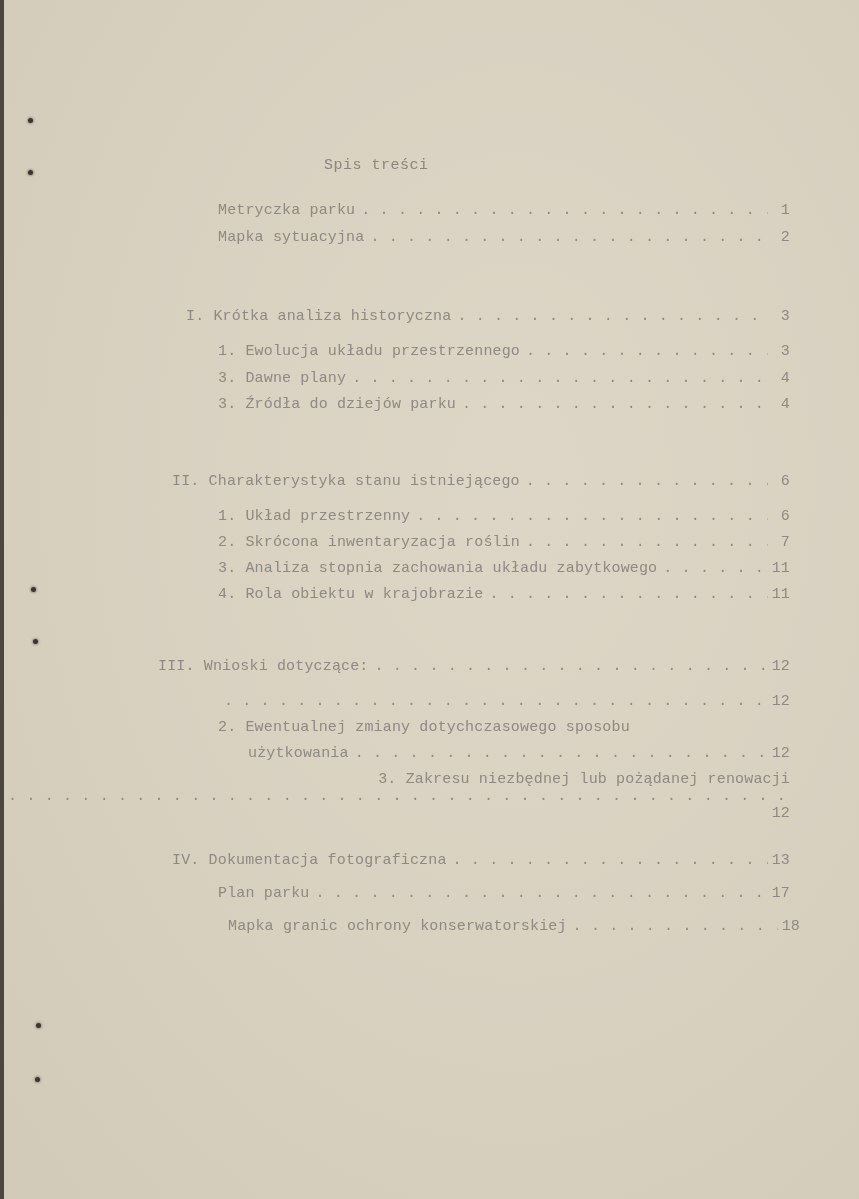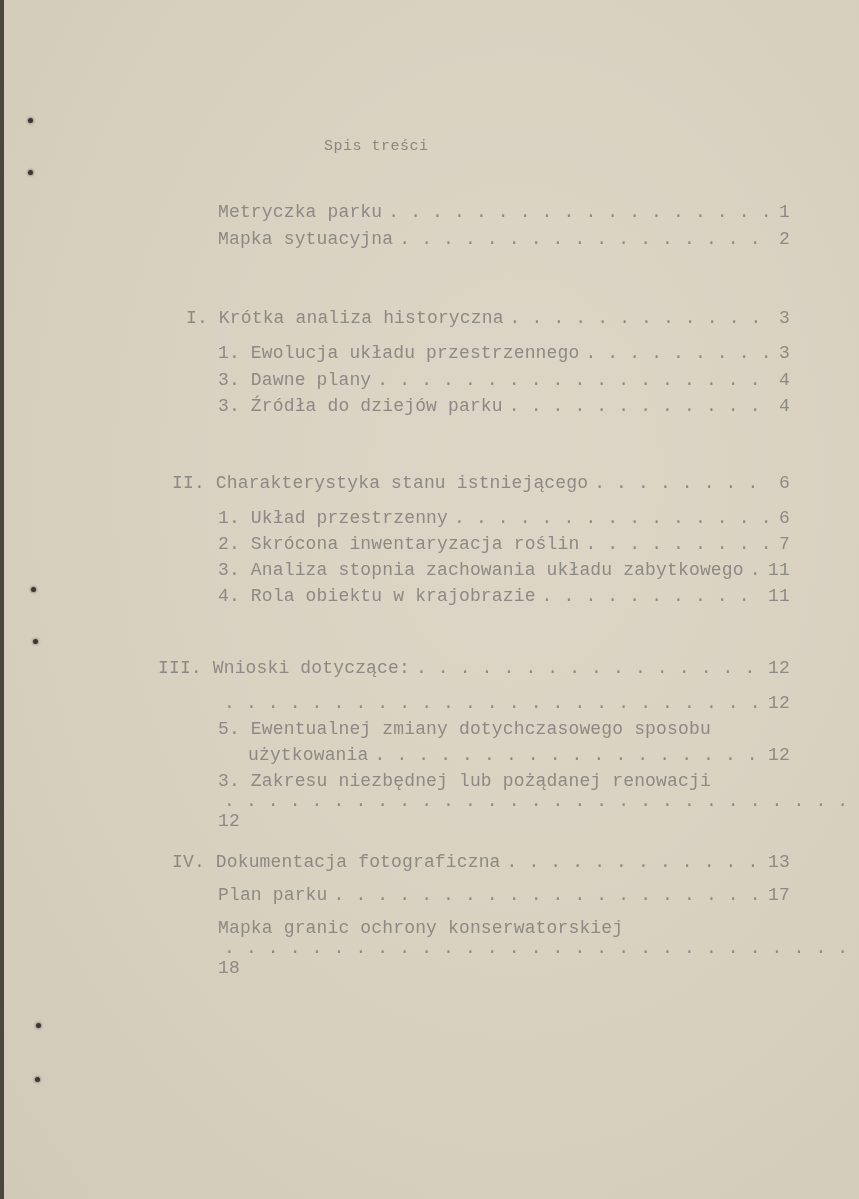--- a/index.html
+++ b/index.html
@@ -15,27 +15,27 @@
     }
     .edge {
       position: absolute; left: 0; top: 0; width: 4px; height: 1199px;
       background: #4a4640;
     }
     .hole {
       position: absolute; width: 5px; height: 5px; border-radius: 50%;
       background: #3a3632; box-shadow: 0 0 2px 1px rgba(60,55,50,0.35);
     }
     .title {
-      position: absolute; left: 324px; top: 138px;
+      position: absolute; left: 324px; top: 157px;
       font-size: 15px; color: #8a8680; letter-spacing: 0.5px;
     }
     .line {
-      position: absolute; font-size: 18px; color: #8d8984;
+      position: absolute; font-size: 15px; color: #8d8984;
       white-space: pre; letter-spacing: 0.15px;
-      display: flex; align-items: flex-start;
+      display: flex; align-items: flex-end;
     }
     .line .txt { white-space: pre; }
     .line .dots {
       flex: 1; overflow: hidden; white-space: nowrap; margin: 0 4px 0 6px;
       color: #8f8b86;
     }
     .line .pg { min-width: 18px; text-align: right; }
   </style>
 </head>
 <body>
@@ -58,20 +58,20 @@
       <div class="line" style="left: 218px; top: 343px; width: 572px;"><span class="txt">1. Ewolucja układu przestrzennego</span><span class="dots">. . . . . . . . . . . . . . . . . . . . . . . . . . . . . . . . . . . . . . . . . . . . . . . . . . . . . . . . . . . . . . . . . . . . . . . . . . . . . . . . </span><span class="pg">3</span></div>
       <div class="line" style="left: 218px; top: 370px; width: 572px;"><span class="txt">3. Dawne plany</span><span class="dots">. . . . . . . . . . . . . . . . . . . . . . . . . . . . . . . . . . . . . . . . . . . . . . . . . . . . . . . . . . . . . . . . . . . . . . . . . . . . . . . . </span><span class="pg">4</span></div>
       <div class="line" style="left: 218px; top: 396px; width: 572px;"><span class="txt">3. Źródła do dziejów parku</span><span class="dots">. . . . . . . . . . . . . . . . . . . . . . . . . . . . . . . . . . . . . . . . . . . . . . . . . . . . . . . . . . . . . . . . . . . . . . . . . . . . . . . . </span><span class="pg">4</span></div>
       <div class="line" style="left: 172px; top: 473px; width: 618px;"><span class="txt">II. Charakterystyka stanu istniejącego</span><span class="dots">. . . . . . . . . . . . . . . . . . . . . . . . . . . . . . . . . . . . . . . . . . . . . . . . . . . . . . . . . . . . . . . . . . . . . . . . . . . . . . . . </span><span class="pg">6</span></div>
       <div class="line" style="left: 218px; top: 508px; width: 572px;"><span class="txt">1. Układ przestrzenny</span><span class="dots">. . . . . . . . . . . . . . . . . . . . . . . . . . . . . . . . . . . . . . . . . . . . . . . . . . . . . . . . . . . . . . . . . . . . . . . . . . . . . . . . </span><span class="pg">6</span></div>
       <div class="line" style="left: 218px; top: 534px; width: 572px;"><span class="txt">2. Skrócona inwentaryzacja roślin</span><span class="dots">. . . . . . . . . . . . . . . . . . . . . . . . . . . . . . . . . . . . . . . . . . . . . . . . . . . . . . . . . . . . . . . . . . . . . . . . . . . . . . . . </span><span class="pg">7</span></div>
       <div class="line" style="left: 218px; top: 560px; width: 572px;"><span class="txt">3. Analiza stopnia zachowania układu zabytkowego</span><span class="dots">. . . . . . . . . . . . . . . . . . . . . . . . . . . . . . . . . . . . . . . . . . . . . . . . . . . . . . . . . . . . . . . . . . . . . . . . . . . . . . . . </span><span class="pg">11</span></div>
       <div class="line" style="left: 218px; top: 586px; width: 572px;"><span class="txt">4. Rola obiektu w krajobrazie</span><span class="dots">. . . . . . . . . . . . . . . . . . . . . . . . . . . . . . . . . . . . . . . . . . . . . . . . . . . . . . . . . . . . . . . . . . . . . . . . . . . . . . . . </span><span class="pg">11</span></div>
       <div class="line" style="left: 158px; top: 658px; width: 632px;"><span class="txt">III. Wnioski dotyczące:</span><span class="dots">. . . . . . . . . . . . . . . . . . . . . . . . . . . . . . . . . . . . . . . . . . . . . . . . . . . . . . . . . . . . . . . . . . . . . . . . . . . . . . . . </span><span class="pg">12</span></div>
       <div class="line" style="left: 218px; top: 693px; width: 572px;"><span class="dots">. . . . . . . . . . . . . . . . . . . . . . . . . . . . . . . . . . . . . . . . . . . . . . . . . . . . . . . . . . . . . . . . . . . . . . . . . . . . . . . . </span><span class="pg">12</span></div>
-      <div class="line" style="left: 218px; top: 719px; width: 572px;"><span class="txt">5. Ewentualnej zmiany dotychczasowego sposobu</span></div>
+      <div class="line" style="left: 218px; top: 719px; width: 572px;"><span class="txt">2. Ewentualnej zmiany dotychczasowego sposobu</span></div>
       <div class="line" style="left: 248px; top: 745px; width: 542px;"><span class="txt">użytkowania</span><span class="dots">. . . . . . . . . . . . . . . . . . . . . . . . . . . . . . . . . . . . . . . . . . . . . . . . . . . . . . . . . . . . . . . . . . . . . . . . . . . . . . . . </span><span class="pg">12</span></div>
       <div class="line" style="left: 218px; top: 771px; width: 572px; flex-direction: column;"><span class="txt">3. Zakresu niezbędnej lub pożądanej renowacji</span><span class="dots">. . . . . . . . . . . . . . . . . . . . . . . . . . . . . . . . . . . . . . . . . . . . . . . . . . . . . . . . . . . . . . . . . . . . . . . . . . . . . . . . </span><span class="pg">12</span></div>
       <div class="line" style="left: 172px; top: 852px; width: 618px;"><span class="txt">IV. Dokumentacja fotograficzna</span><span class="dots">. . . . . . . . . . . . . . . . . . . . . . . . . . . . . . . . . . . . . . . . . . . . . . . . . . . . . . . . . . . . . . . . . . . . . . . . . . . . . . . . </span><span class="pg">13</span></div>
       <div class="line" style="left: 218px; top: 885px; width: 572px;"><span class="txt">Plan parku</span><span class="dots">. . . . . . . . . . . . . . . . . . . . . . . . . . . . . . . . . . . . . . . . . . . . . . . . . . . . . . . . . . . . . . . . . . . . . . . . . . . . . . . . </span><span class="pg">17</span></div>
-      <div class="line" style="left: 218px; top: 918px; width: 572px; flex-direction: column;"><span class="txt">Mapka granic ochrony konserwatorskiej</span><span class="dots">. . . . . . . . . . . . . . . . . . . . . . . . . . . . . . . . . . . . . . . . . . . . . . . . . . . . . . . . . . . . . . . . . . . . . . . . . . . . . . . . </span><span class="pg">18</span></div>
+      <div class="line" style="left: 228px; top: 918px; width: 572px;"><span class="txt">Mapka granic ochrony konserwatorskiej</span><span class="dots">. . . . . . . . . . . . . . . . . . . . . . . . . . . . . . . . . . . . . . . . . . . . . . . . . . . . . . . . . . . . . . . . . . . . . . . . . . . . . . . . </span><span class="pg">18</span></div>
     </div>
 </div>
 
 </body></html>

